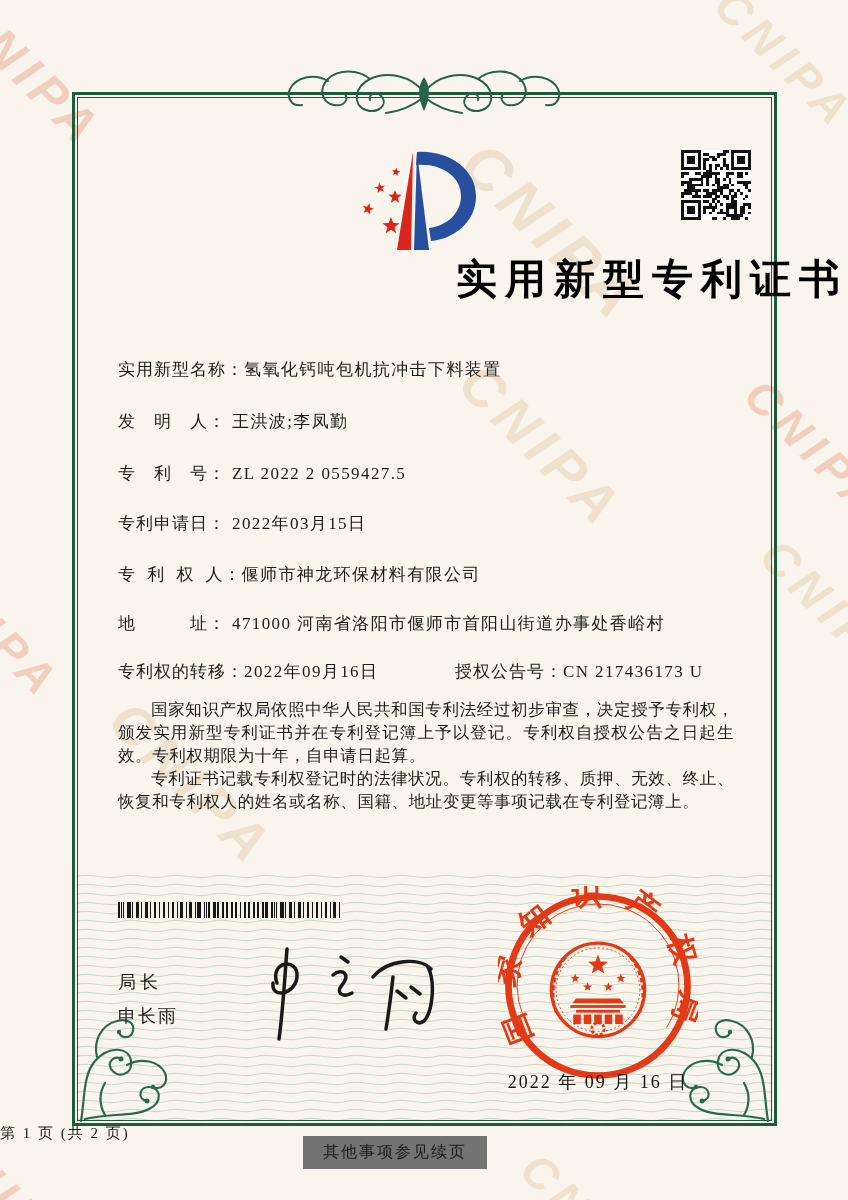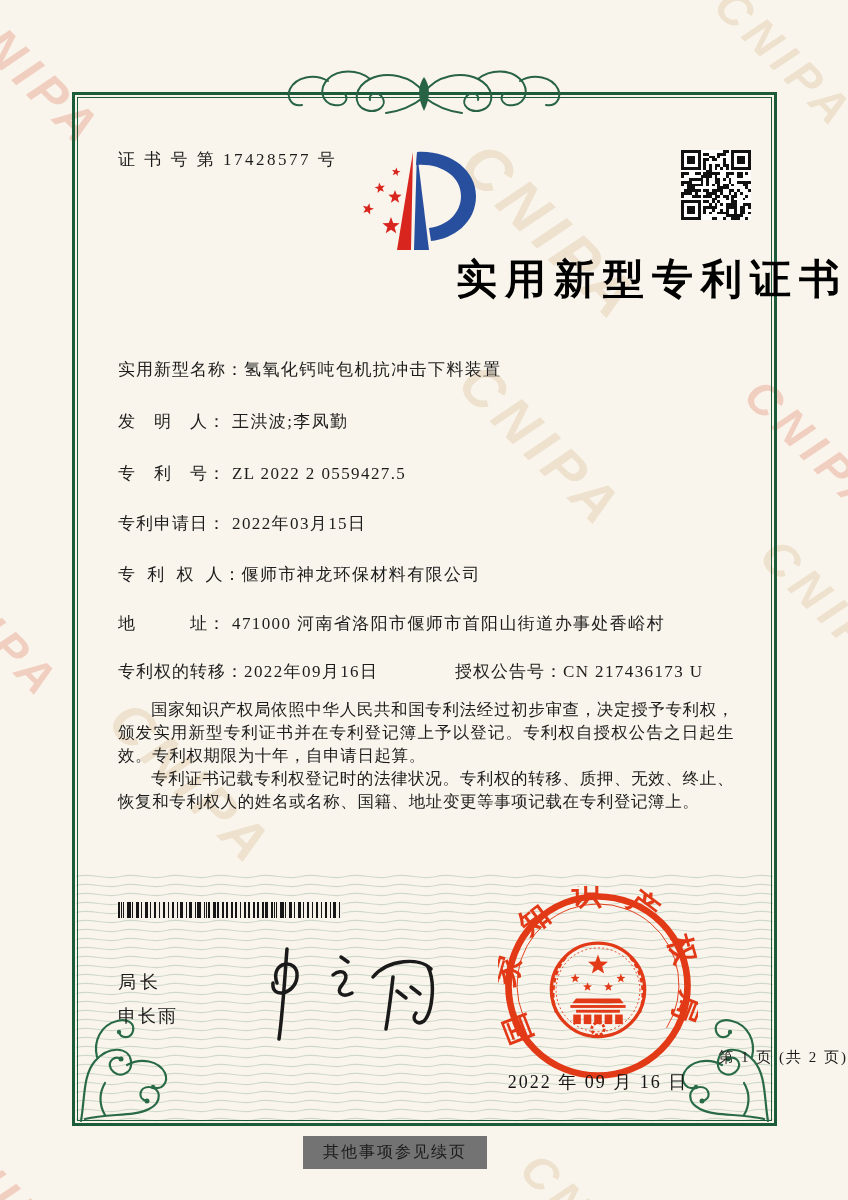--- a/index.html
+++ b/index.html
@@ -55,21 +55,21 @@
       repeating-linear-gradient(90deg,transparent 0 3px,#161616 3px 4px,transparent 4px 11px,#161616 11px 13px,transparent 13px 17px);
   }
   .signer-title{position:absolute;left:118px;top:970px;z-index:4;font-size:18px;letter-spacing:4px;
     font-family:Liberation Mono, monospace;}
   .signer-name{position:absolute;left:118px;top:1004px;z-index:4;font-size:18px;letter-spacing:2px;
     font-family:"Liberation Sans","DejaVu Sans",sans-serif;}
   .signature{position:absolute;left:245px;top:942px;width:205px;height:102px;z-index:4;}
   .seal{position:absolute;left:498px;top:886px;width:200px;height:200px;z-index:3;}
   .seal-date{position:absolute;left:498px;top:1030px;width:200px;text-align:center;z-index:4;
     font-size:18px;letter-spacing:2px;color:#141414;margin-top:40px;}
-  .pageno{position:absolute;left:0;right:0;top:1048px;text-align:right;z-index:4;font-size:15px;letter-spacing:2px;}
+  .pageno{position:absolute;left:0;right:0;top:1124px;text-align:left;z-index:4;font-size:15px;letter-spacing:2px;}
   .note{
     position:absolute;left:395px;top:1136px;transform:translateX(-50%);z-index:4;
     background:#737373;padding:6px 20px;font-size:16px;letter-spacing:2px;white-space:nowrap;
   }
 </style>
 </head>
 <body>
 
 <div class="page">
 
@@ -137,21 +137,20 @@
       <path d="M30,70 C24,80 24,92 30,102"></path>
     </g>
     <g fill="#2a6b47">
       <circle cx="46" cy="46" r="2.5"></circle>
         <circle cx="72" cy="88" r="2.5"></circle>
       <circle cx="44" cy="19" r="2.2"></circle>
         <circle cx="78" cy="74" r="2.2"></circle>
     </g>
   </svg>
 
-  <div class="certno">证 书 号 第 17428577 号</div>
 
   <svg class="logo" viewBox="0 0 122 108">
     <polygon points="53,6 37,104 51,104" fill="#d8251d"></polygon>
     <polygon points="57,6 54,104 69,104" fill="#284f9e"></polygon>
     <path d="M57,6 C90,4 116,24 116,50 C116,77 93,93 71,95 L69,82 C87,80 101,67 101,50 C101,31 82,17 56,19 Z" fill="#284f9e"></path>
     <polygon fill="#d8251d" points="36.78,21.57 37.36,24.69 40.46,25.37 37.67,26.89 37.97,30.04 35.67,27.86 32.76,29.13 34.13,26.26 32.03,23.89 35.17,24.30"></polygon>
     <polygon fill="#d8251d" points="19.04,36.58 21.01,39.92 24.86,39.42 22.29,42.32 23.96,45.82 20.40,44.27 17.59,46.94 17.96,43.08 14.55,41.23 18.34,40.40"></polygon>
     <polygon fill="#d8251d" points="35.00,44.00 36.73,48.62 41.66,48.84 37.80,51.91 39.11,56.66 35.00,53.94 30.89,56.66 32.20,51.91 28.34,48.84 33.27,48.62"></polygon>
     <polygon fill="#d8251d" points="9.55,57.20 9.96,61.41 13.99,62.69 10.11,64.37 10.15,68.60 7.35,65.43 3.34,66.78 5.48,63.13 2.97,59.73 7.10,60.65"></polygon>
     <polygon fill="#d8251d" points="31.00,71.00 33.22,76.94 39.56,77.22 34.59,81.17 36.29,87.28 31.00,83.78 25.71,87.28 27.41,81.17 22.44,77.22 28.78,76.94"></polygon>

